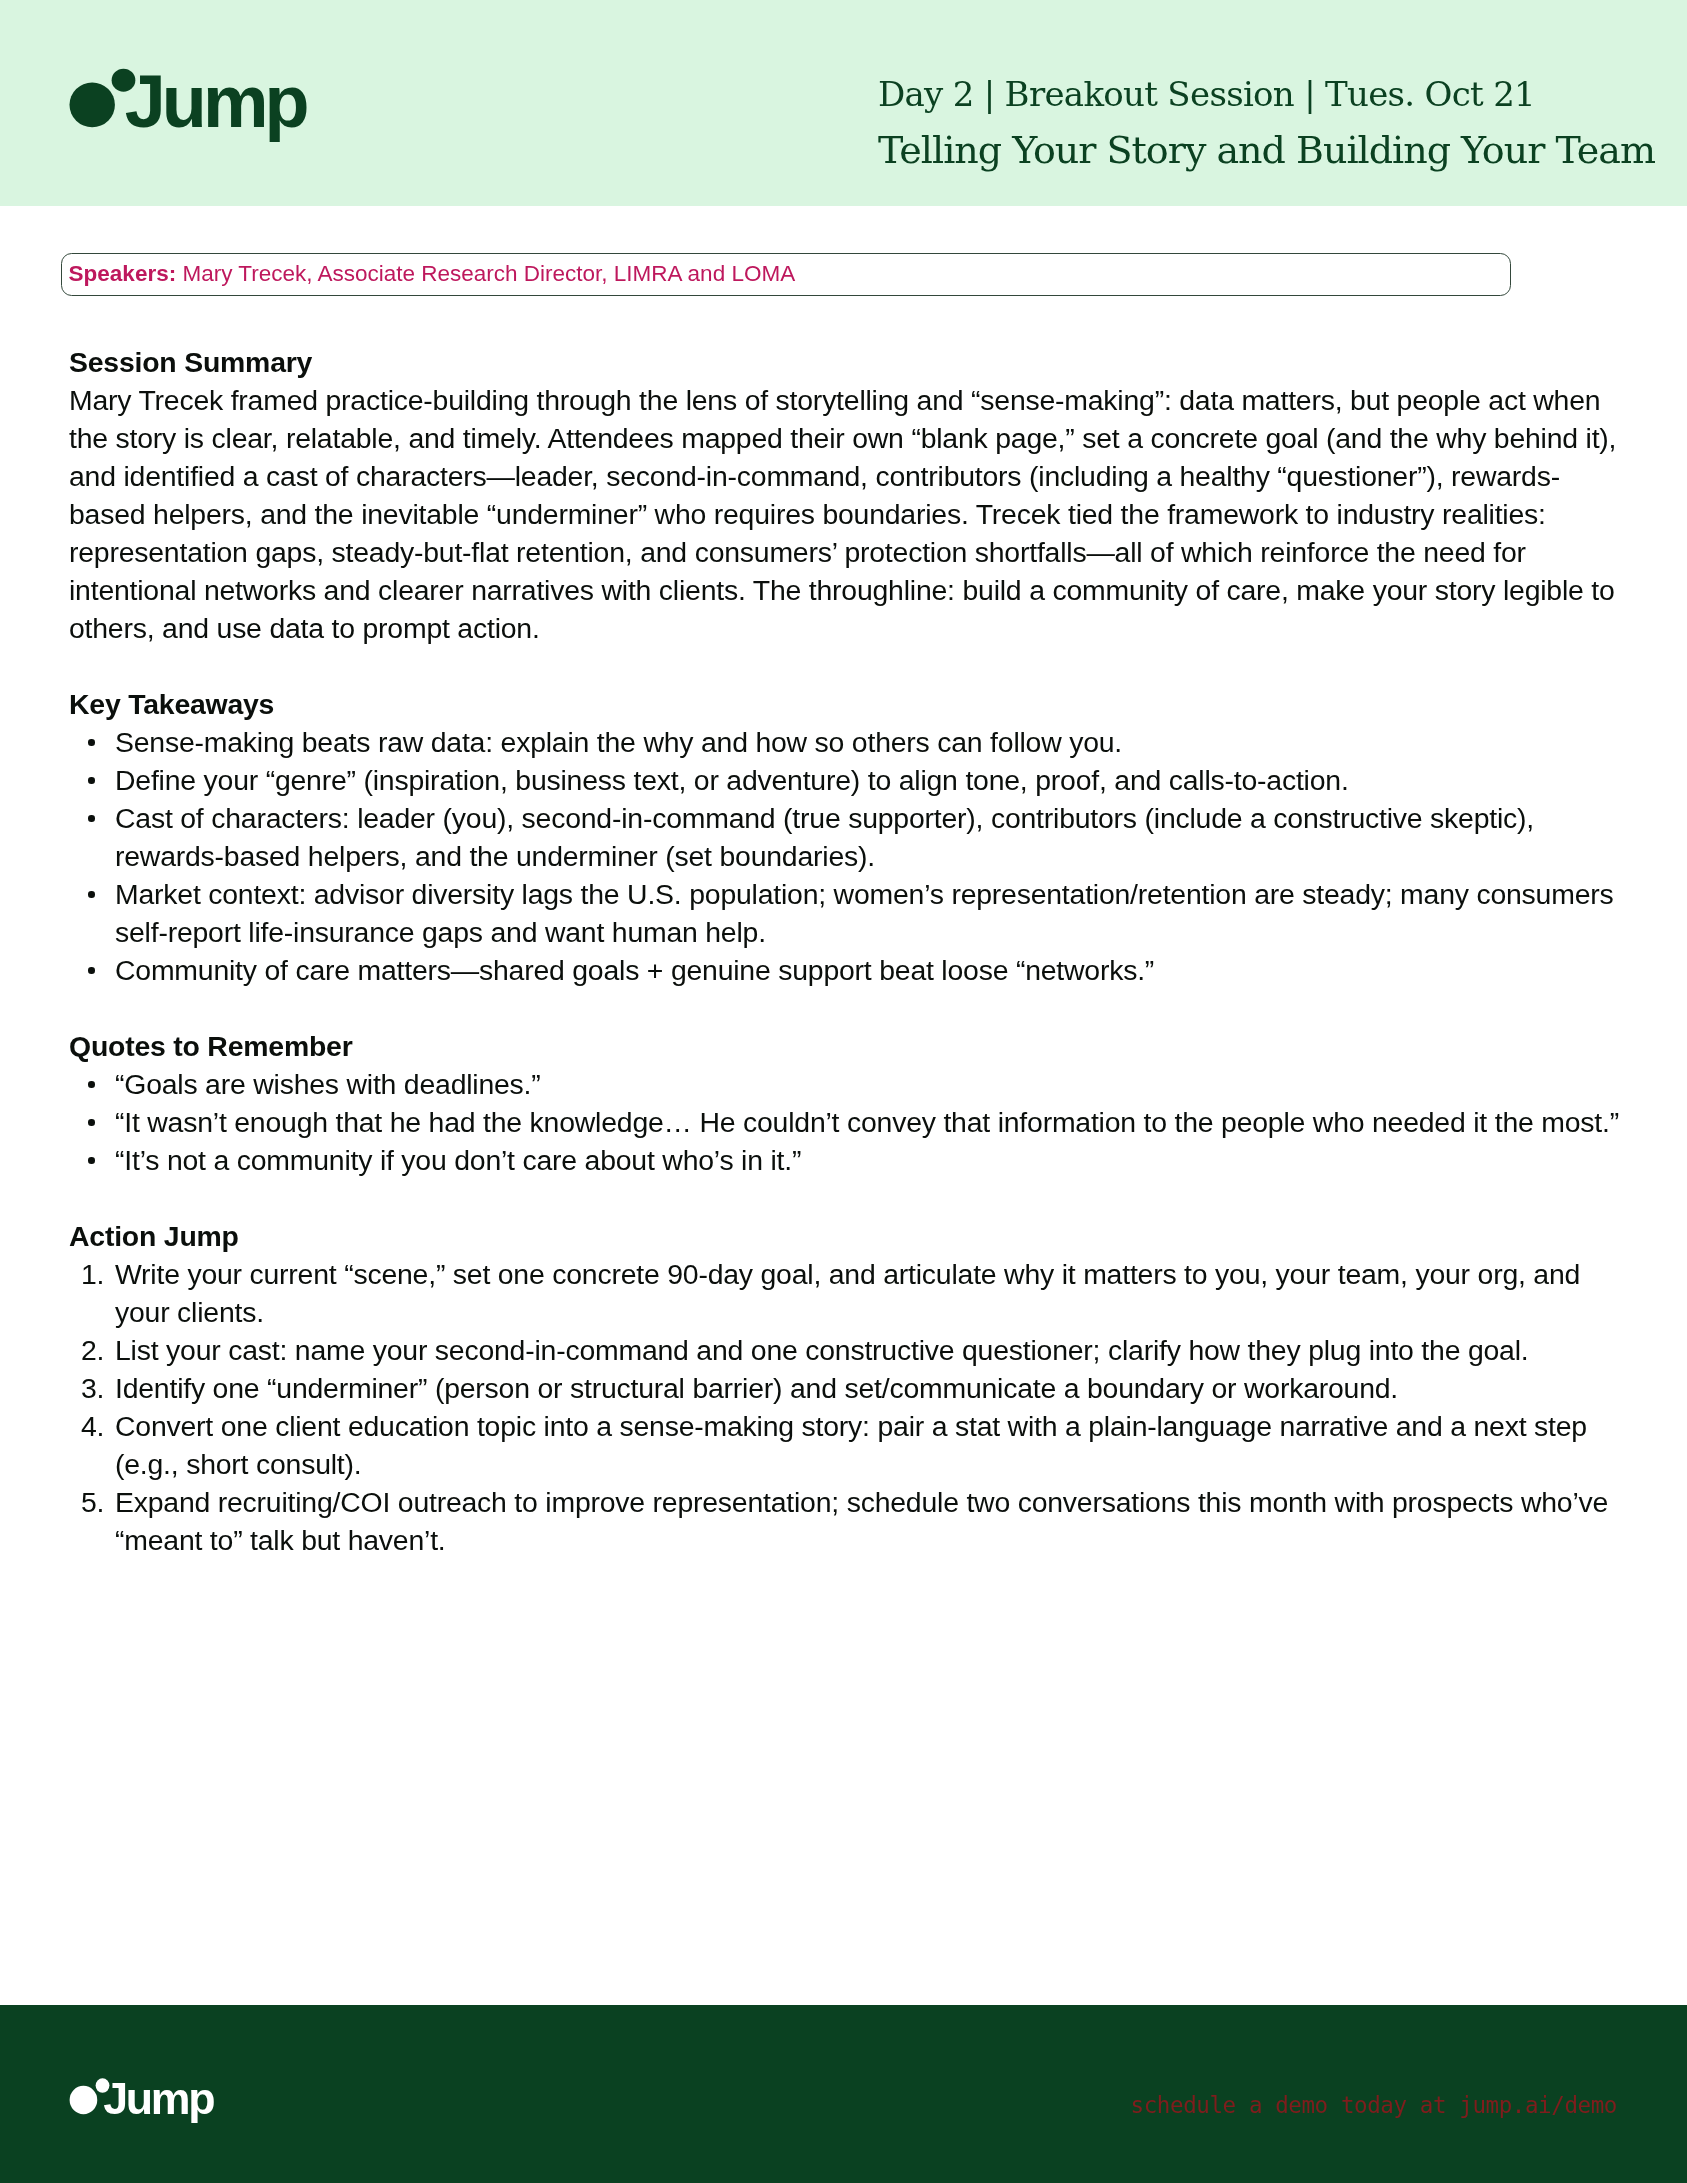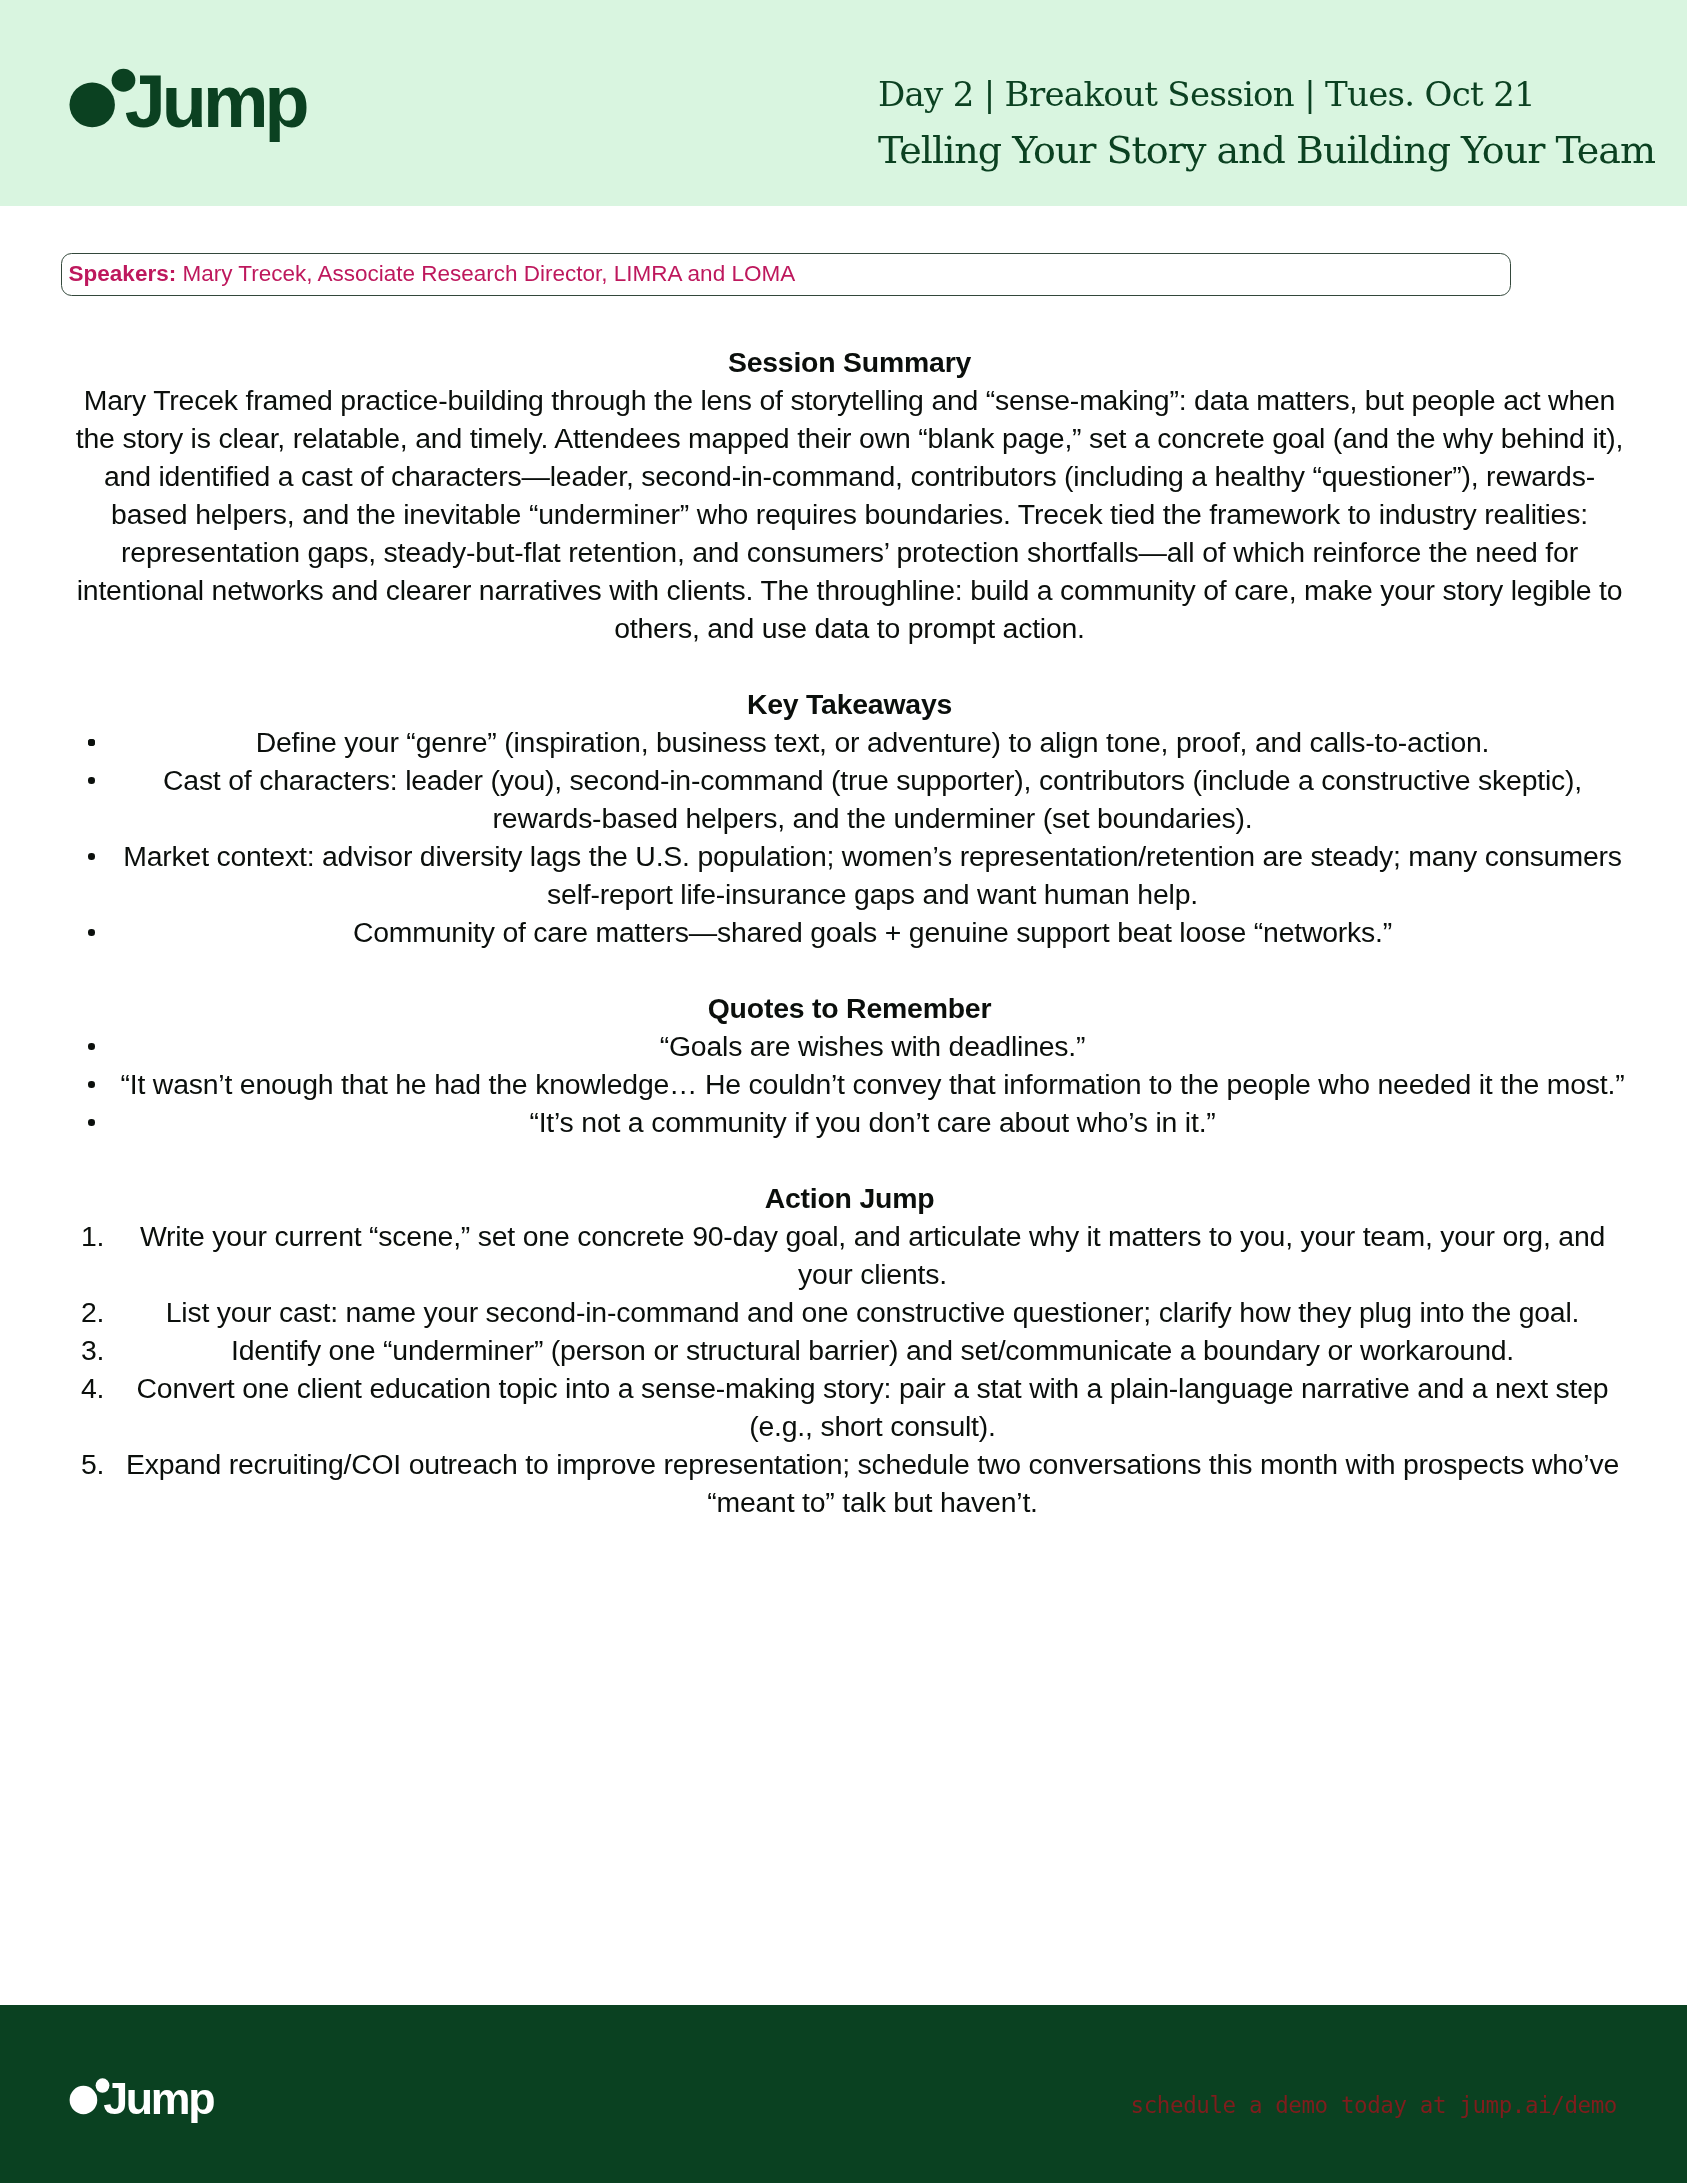--- a/index.html
+++ b/index.html
@@ -54,21 +54,21 @@
   .speakers .label { font-weight: bold; }
   
   .content {
     position: absolute;
     left: 69px; top: 343px;
     width: 1561px;
     font-size: 28.4px;
     line-height: 38px;
     letter-spacing: -0.2px;
   }
-  .section { margin-bottom: 38px; text-align: center; }
+  .section { margin-bottom: 38px; }
   .section h2 {
     margin: 0; font-size: 28.4px; font-weight: bold; line-height: 38px;
   }
   .section p { margin: 0; }
   ul.bullets, ol.numbers { margin: 0; padding: 0; list-style: none; }
   ul.bullets li, ol.numbers li {
     position: relative;
     padding-left: 46px;
   }
   ul.bullets li .bullet {
@@ -119,21 +119,21 @@
 <div class="content">
 
   <div class="section">
     <h2>Session Summary</h2>
     <p>Mary Trecek framed practice-building through the lens of storytelling and “sense-making”: data matters, but people act when the story is clear, relatable, and timely. Attendees mapped their own “blank page,” set a concrete goal (and the why behind it), and identified a cast of characters—leader, second-in-command, contributors (including a healthy “questioner”), rewards-based helpers, and the inevitable “underminer” who requires boundaries. Trecek tied the framework to industry realities: representation gaps, steady-but-flat retention, and consumers’ protection shortfalls—all of which reinforce the need for intentional networks and clearer narratives with clients. The throughline: build a community of care, make your story legible to others, and use data to prompt action.</p>
   </div>
 
   <div class="section">
     <h2>Key Takeaways</h2>
     <ul class="bullets">
-      <li><span class="bullet"></span></li>
+      <li><span class="bullet"></span><span>Sense-making beats raw data: explain the why and how so others can follow you.</span></li>
       <li><span class="bullet"></span><span>Define your “genre” (inspiration, business text, or adventure) to align tone, proof, and calls-to-action.</span></li>
       <li><span class="bullet"></span><span>Cast of characters: leader (you), second-in-command (true supporter), contributors (include a constructive skeptic), rewards-based helpers, and the underminer (set boundaries).</span></li>
       <li><span class="bullet"></span><span>Market context: advisor diversity lags the U.S. population; women’s representation/retention are steady; many consumers self-report life-insurance gaps and want human help.</span></li>
       <li><span class="bullet"></span><span>Community of care matters—shared goals + genuine support beat loose “networks.”</span></li>
     </ul>
   </div>
 
   <div class="section">
     <h2>Quotes to Remember</h2>
     <ul class="bullets">

